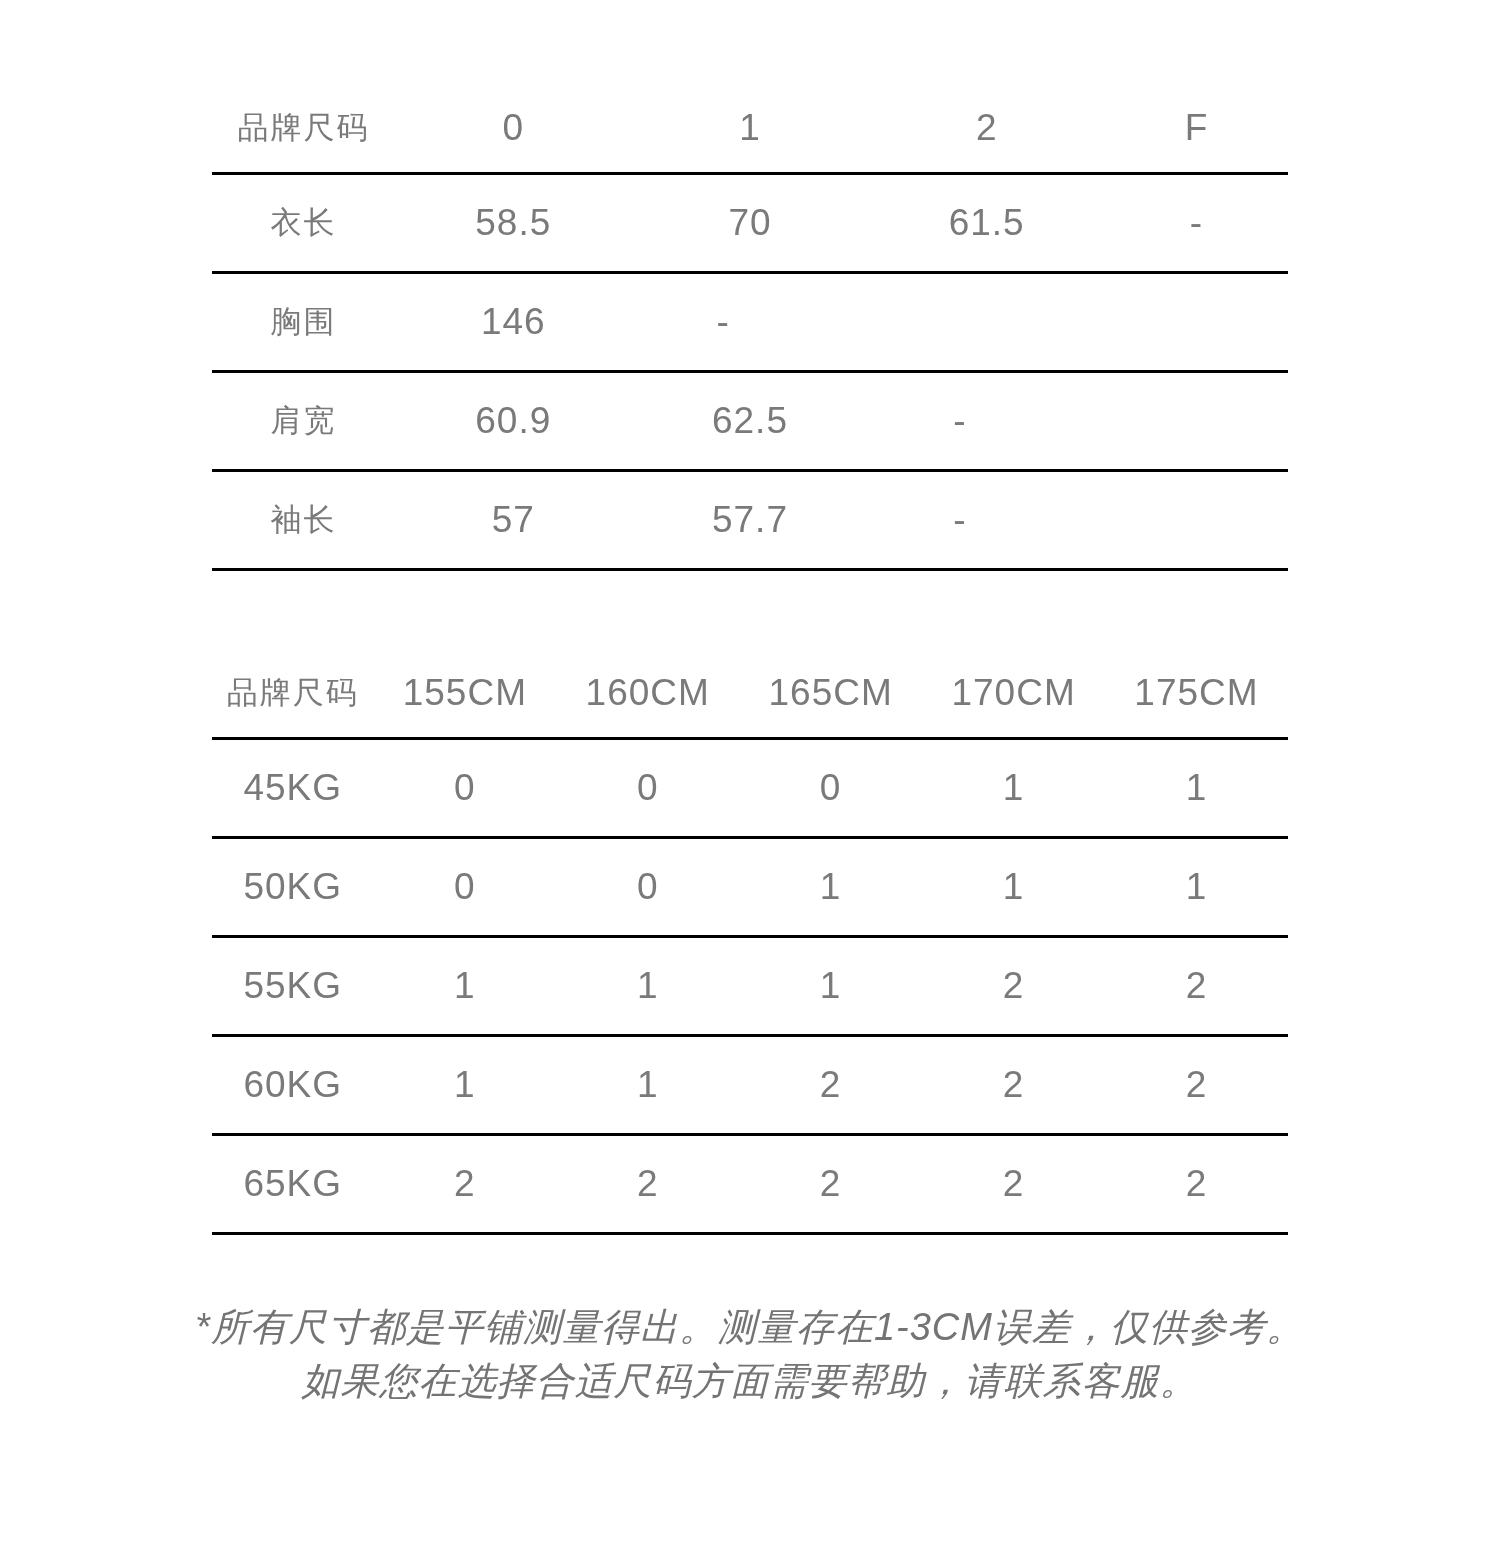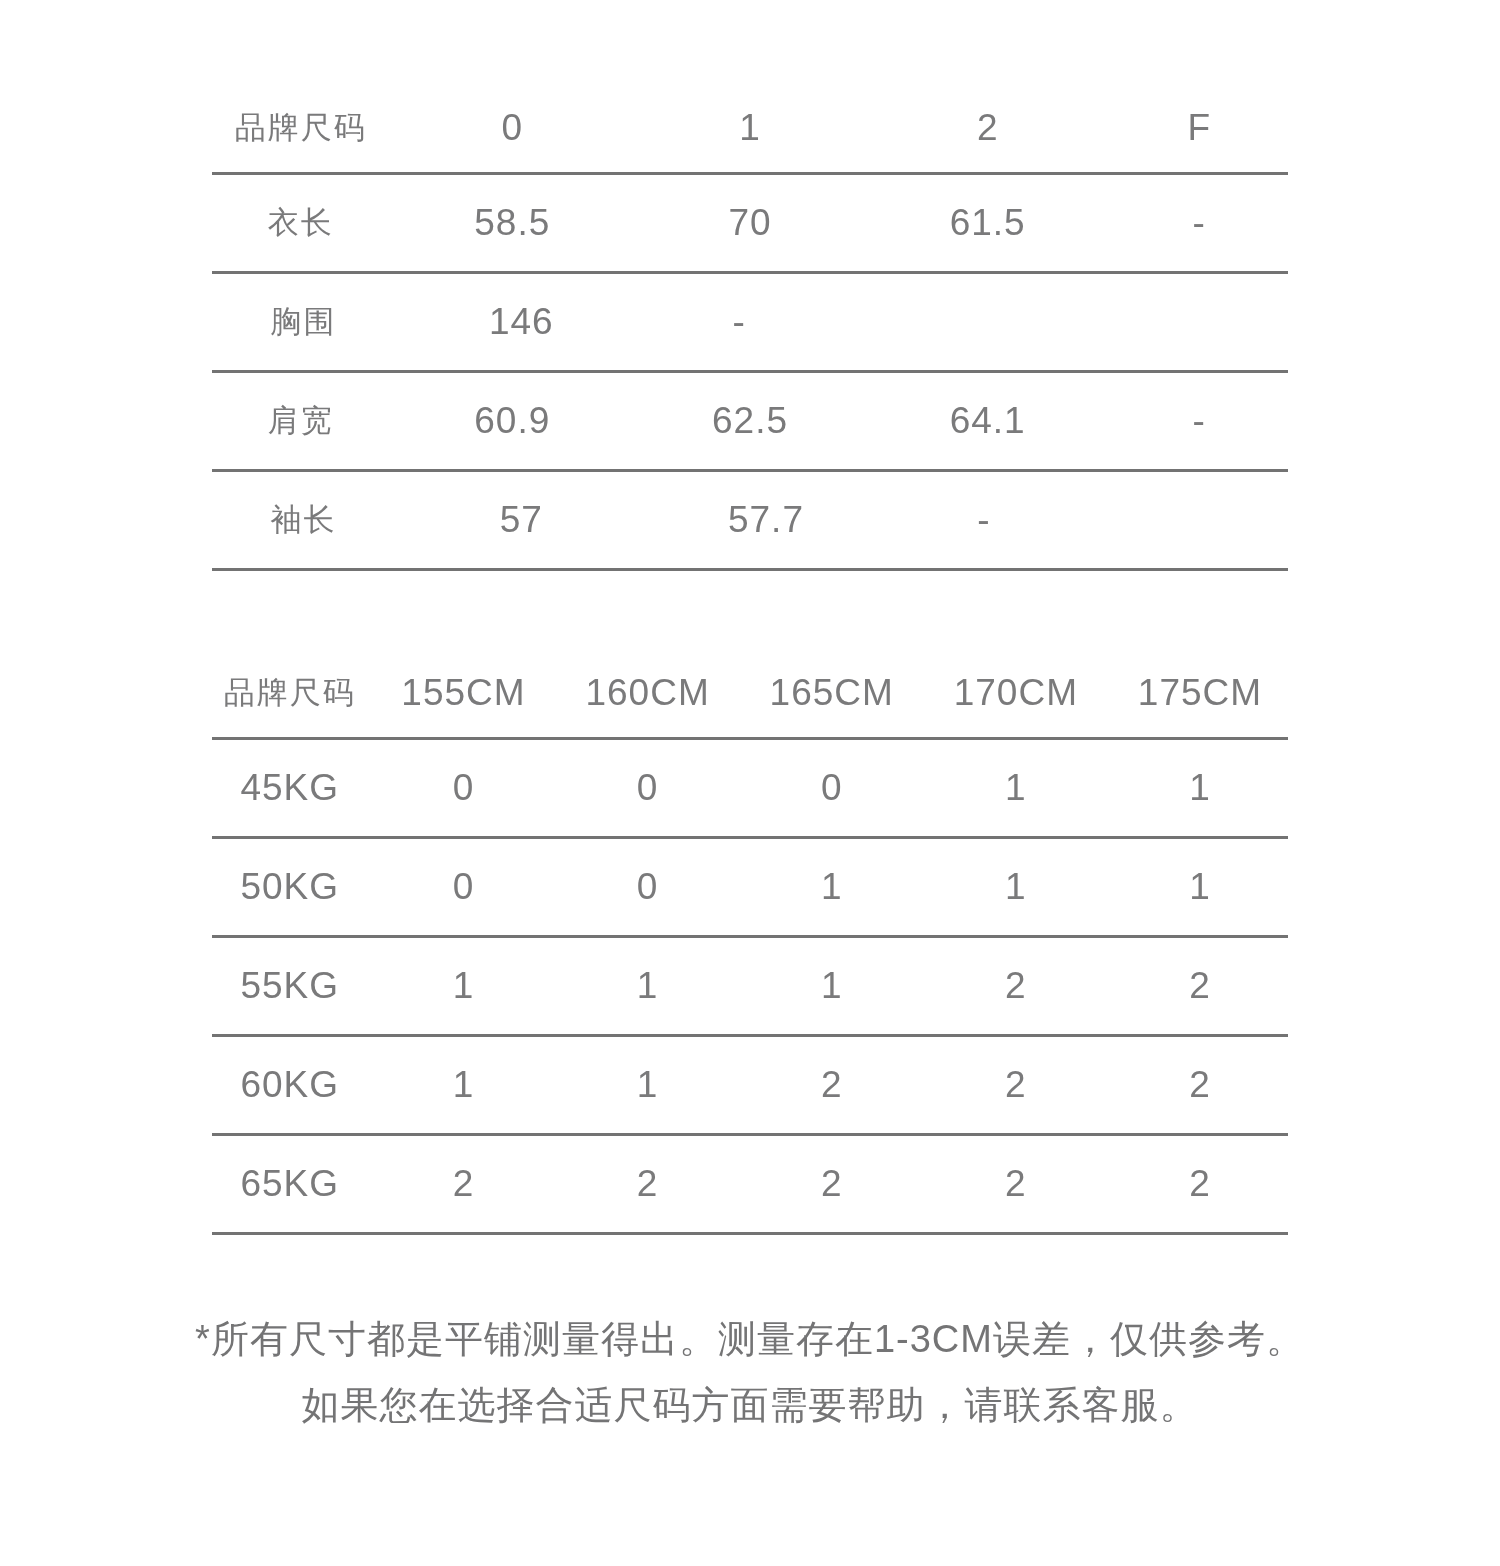--- a/index.html
+++ b/index.html
@@ -20,22 +20,21 @@
     position: absolute;
     left: 212px;
     width: 1076px;
   }
   .tbl-brand { top: 84px; }
   .tbl-reco  { top: 649px; }
   .row {
     display: flex;
     align-items: center;
     height: 96px;
-    border-bottom: 3px solid #737373;
-    gap: 8px;
+    border-bottom: 3px solid #000000;
   }
   .row.header { height: 88px; }
   .cell {
     text-align: center;
     font-size: 37px;
     color: #7a7a7b;
     letter-spacing: 1px;
     white-space: nowrap;
   }
   .cell.cjk { font-size: 31px; letter-spacing: 2px; }
@@ -49,21 +48,21 @@
     position: absolute;
     top: 1298px;
     left: 0;
     width: 1500px;
     text-align: center;
     font-size: 38px;
     line-height: 50px;
     color: #747475;
     letter-spacing: 1px;
   }
-  .note p { margin: 16px; }
+  .note p { margin: 4px; font-style: italic; }
 </style>
 </head>
 <body>
 
 <div class="canvas">
 
   <section class="tbl tbl-brand">
     <div class="row header">
       <div class="cell c0 cjk">品牌尺码</div>
       <div class="cell c1">0</div>
@@ -80,21 +79,20 @@
     </div>
     <div class="row">
       <div class="cell c0 cjk">胸围</div>
       <div class="cell c3">146</div>
       <div class="cell c4">-</div>
     </div>
     <div class="row">
       <div class="cell c0 cjk">肩宽</div>
       <div class="cell c1">60.9</div>
       <div class="cell c2">62.5</div>
-      <div class="cell c3">64.1</div>
       <div class="cell c4">-</div>
     </div>
     <div class="row">
       <div class="cell c0 cjk">袖长</div>
       <div class="cell c2">57</div>
       <div class="cell c3">57.7</div>
       <div class="cell c4">-</div>
     </div>
   </section>
 

